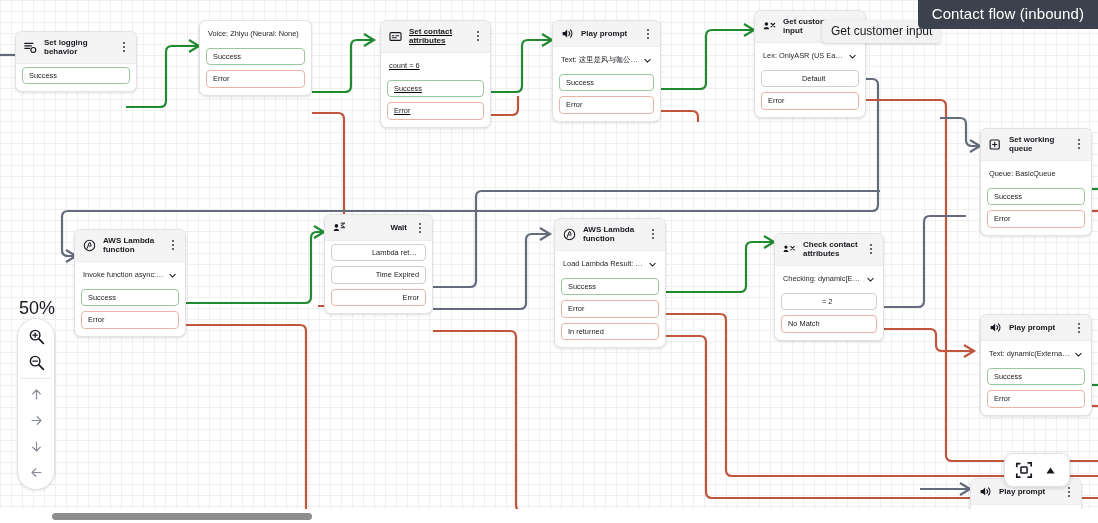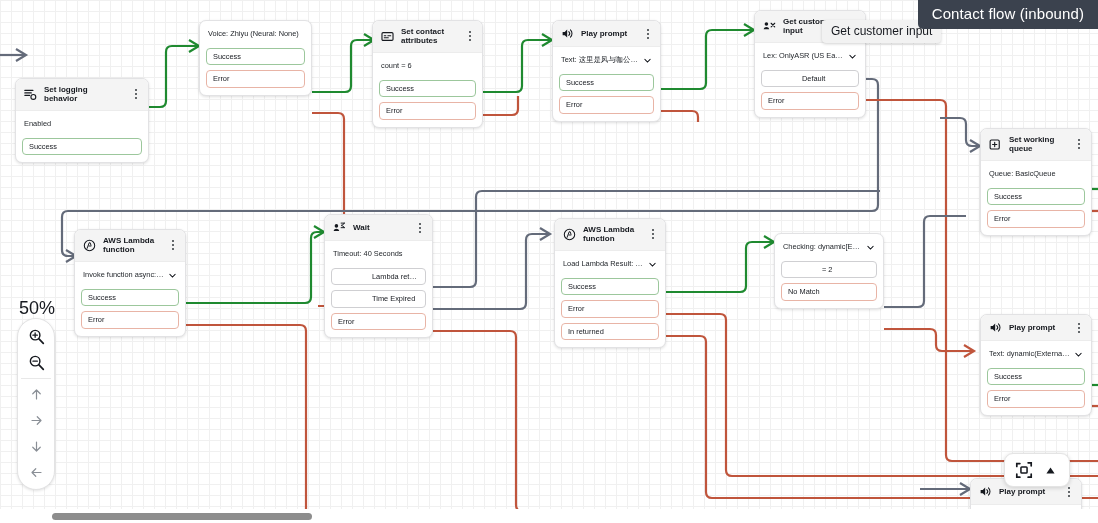--- a/index.html
+++ b/index.html
@@ -191,56 +191,51 @@
     <path class="e-red" d="M884 329 L930 329 Q936 329 936 335 L936 345 Q936 351 942 351 L972 351"></path>
     <path class="e-red" d="M964 345 L974 351 L964 357"></path>
 
     <path class="e-green" d="M1090 385 L1098 385"></path>
     <path class="e-red" d="M1090 406 L1098 406"></path>
 
     <path class="e-gray" d="M920 489 L968 489"></path>
     <path class="e-gray" d="M960 483 L970 489 L960 495"></path>
   </svg>
 
-  <div class="node" style="left:15px; top:31px; width:134px;margin-top:47px;">
+  <div class="node" style="left:15px; top:31px; width:122px;">
     <div class="node-head">
       <svg class="node-icon" viewBox="0 0 16 16">
         <path d="M1 3h10M1 6h8M1 9h6" stroke="#16191f" stroke-width="1.4" fill="none" stroke-linecap="round"></path>
         <circle cx="11.5" cy="11" r="3" fill="none" stroke="#16191f" stroke-width="1.4"></circle>
       </svg>
       <div class="node-title">Set logging behavior</div>
       <div class="kebab">
           <i></i>
           <i></i>
           <i></i>
         </div>
     </div>
-    <div class="node-body">
-      <div class="node-sub">
-        <span class="txt">Enabled</span>
-      </div>
-    </div>
     <div class="ports">
       <div class="port ok">Success</div>
     </div>
   </div>
 
   <div class="node" style="left:199px; top:20px; width:113px;">
     <div class="node-body">
       <div class="node-sub">
         <span class="txt">Voice: Zhiyu (Neural: None)</span>
       </div>
     </div>
     <div class="ports">
       <div class="port ok">Success</div>
       <div class="port err">Error</div>
     </div>
   </div>
 
-  <div class="node" style="left:372px; top:20px; width:111px;">
+  <div class="node" style="left:380px; top:20px; width:111px;text-decoration:underline;">
     <div class="node-head">
       <svg class="node-icon" viewBox="0 0 16 16">
         <rect x="1.2" y="3.2" width="13.6" height="9.6" rx="1.4" fill="none" stroke="#16191f" stroke-width="1.4"></rect>
         <path d="M4 7h2M4 9.6h5M8.4 7h3.6" stroke="#16191f" stroke-width="1.3" stroke-linecap="round"></path>
       </svg>
       <div class="node-title">Set contact attributes</div>
       <div class="kebab">
           <i></i>
           <i></i>
           <i></i>
@@ -356,38 +351,33 @@
             <path d="M2.5 4.5L6 8l3.5-3.5" fill="none" stroke="#16191f" stroke-width="1.4" stroke-linecap="round"></path>
           </svg>
       </div>
     </div>
     <div class="ports">
       <div class="port ok">Success</div>
       <div class="port err">Error</div>
     </div>
   </div>
 
-  <div class="node" style="left:324px; top:214px; width:109px;">
+  <div class="node" style="left:324px; top:214px; width:109px;text-align:right;">
     <div class="node-head">
       <svg class="node-icon" viewBox="0 0 16 16">
         <circle cx="4.2" cy="6" r="2.2" fill="#16191f"></circle>
         <path d="M.8 12.4c.4-1.9 1.8-2.9 3.4-2.9s3 1 3.4 2.9z" fill="#16191f"></path>
         <path d="M10 2.6h4M10 8.2h4M14 2.6c0 2-4 2.4-4 2.8s4 .8 4 2.8" fill="none" stroke="#16191f" stroke-width="1.2" stroke-linecap="round"></path>
       </svg>
       <div class="node-title">Wait</div>
       <div class="kebab">
           <i></i>
           <i></i>
           <i></i>
         </div>
-    </div>
-    <div class="node-body">
-      <div class="node-sub">
-        <span class="txt">Timeout: 40 Seconds</span>
-      </div>
     </div>
     <div class="ports">
       <div class="port neutral">Lambda returned</div>
       <div class="port neutral">Time Expired</div>
       <div class="port err">Error</div>
     </div>
   </div>
 
   <div class="node" style="left:554px; top:218px; width:112px;">
     <div class="node-head">
@@ -411,20 +401,33 @@
       </div>
     </div>
     <div class="ports">
       <div class="port ok">Success</div>
       <div class="port err">Error</div>
       <div class="port err">In returned</div>
     </div>
   </div>
 
   <div class="node" style="left:774px; top:233px; width:110px;">
+    <div class="node-head">
+      <svg class="node-icon" viewBox="0 0 16 16">
+        <circle cx="3.6" cy="5" r="2" fill="#16191f"></circle>
+        <path d="M.6 11c.4-1.7 1.6-2.6 3-2.6s2.6.9 3 2.6z" fill="#16191f"></path>
+        <path d="M9.6 4.2l4.2 4.2M13.8 4.2L9.6 8.4" stroke="#16191f" stroke-width="1.3" stroke-linecap="round"></path>
+      </svg>
+      <div class="node-title">Check contact attributes</div>
+      <div class="kebab">
+          <i></i>
+          <i></i>
+          <i></i>
+        </div>
+    </div>
     <div class="node-body">
       <div class="node-sub">
         <span class="txt">Checking: dynamic[Extern...</span>
         <svg class="chev" viewBox="0 0 12 12">
             <path d="M2.5 4.5L6 8l3.5-3.5" fill="none" stroke="#16191f" stroke-width="1.4" stroke-linecap="round"></path>
           </svg>
       </div>
     </div>
     <div class="ports">
       <div class="port neutral">= 2</div>

